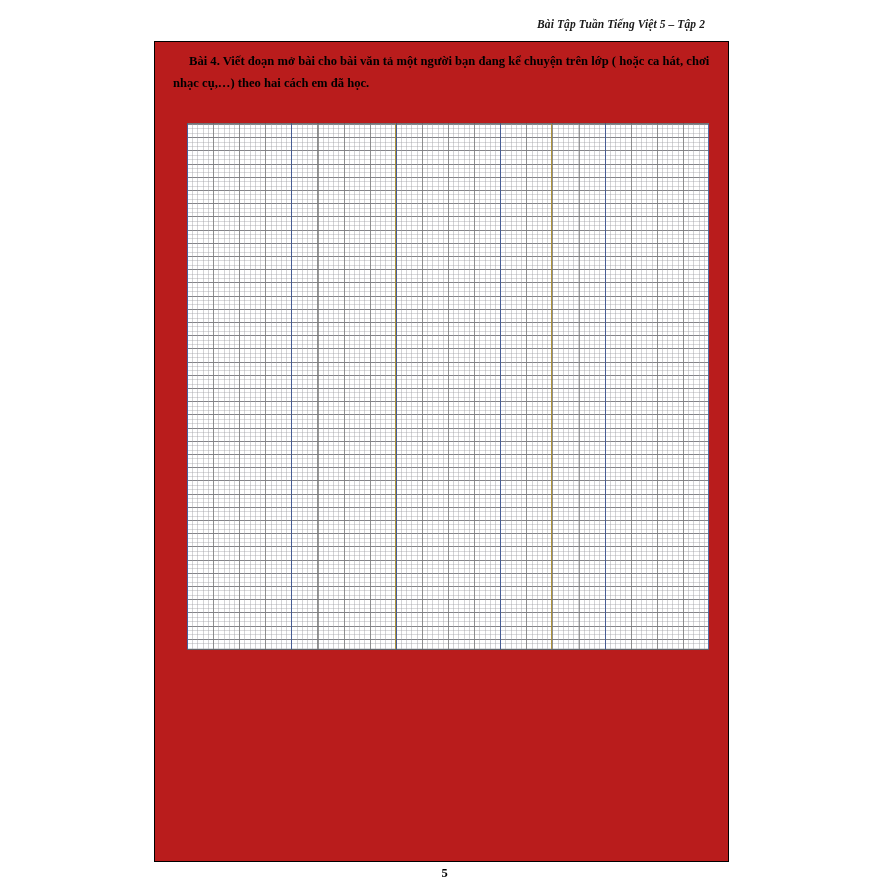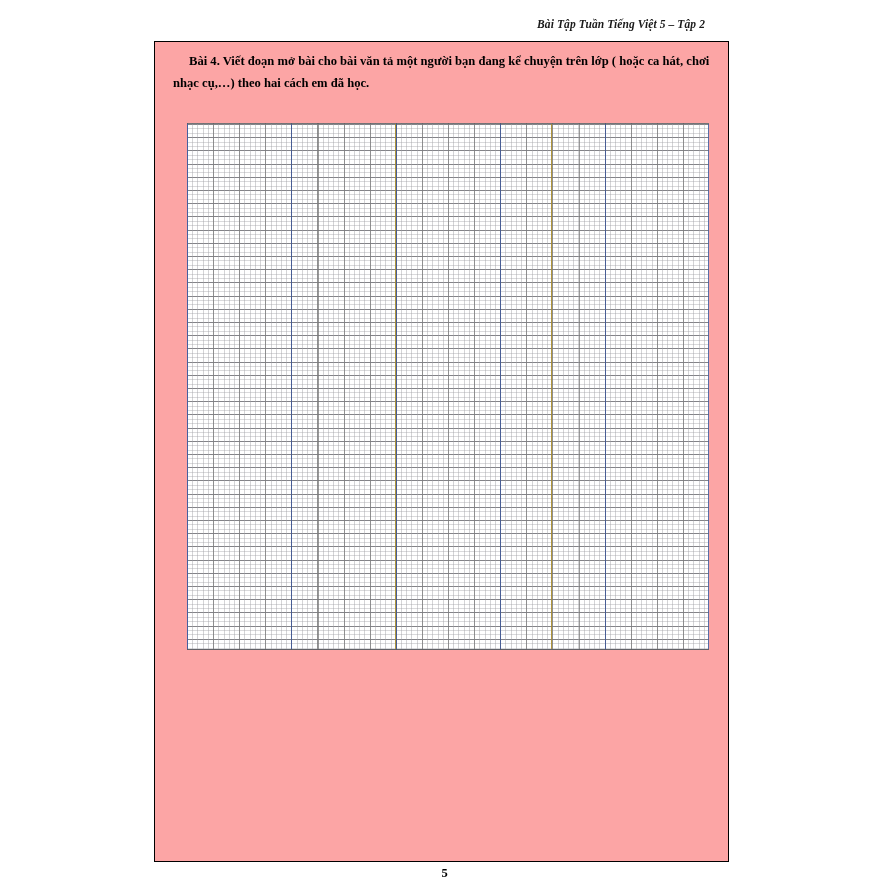--- a/index.html
+++ b/index.html
@@ -32,21 +32,21 @@
     white-space: nowrap;
   }
   .content-frame {
     position: absolute;
     left: 154px;
     top: 41px;
     width: 575px;
     height: 821px;
     border: 1px solid #000000;
     box-sizing: border-box;
-    background: #fca5a5;
+    background: #b91c1c;
   }
   .exercise {
     position: absolute;
     left: 18px;
     top: 9px;
     width: 540px;
   }
   .exercise-text {
     font-family: "Liberation Serif", serif;
     font-weight: bold;

